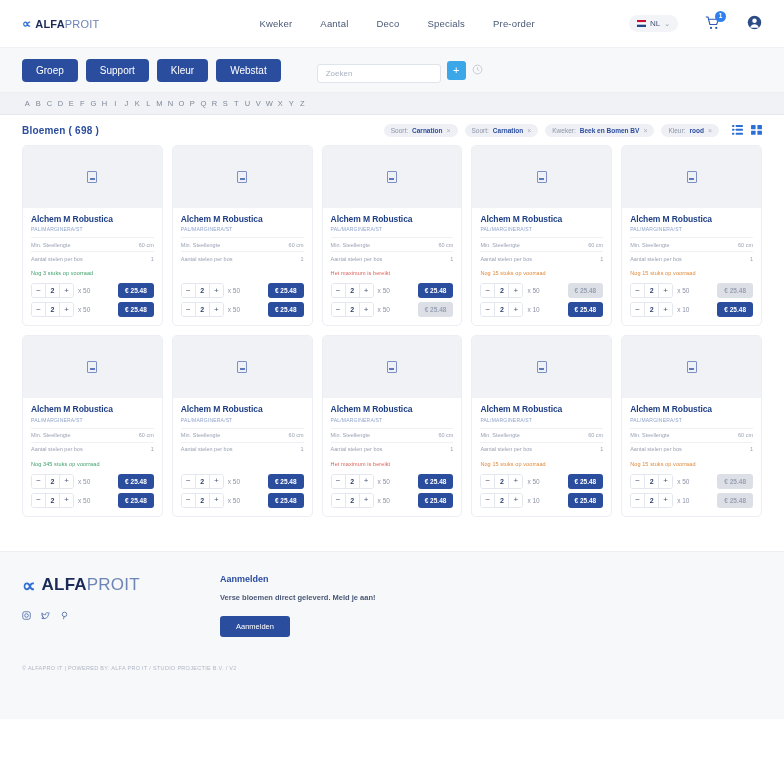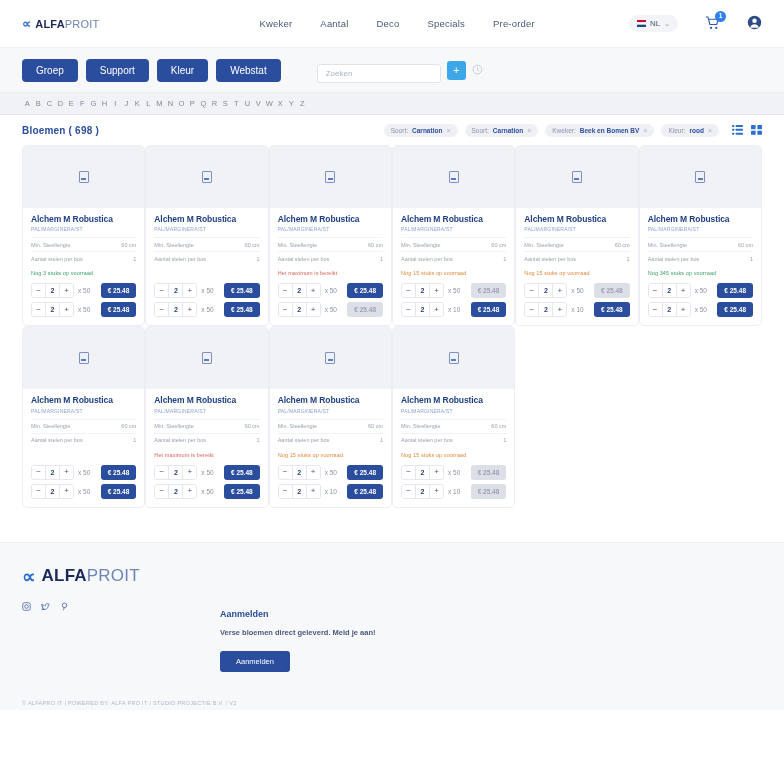--- a/index.html
+++ b/index.html
@@ -94,21 +94,22 @@
     white-space: nowrap; cursor: pointer;
   }
   .chip b { color: #2b4d9e; font-weight: 700; }
   .chip .x { color: #a7aebe; font-size: 7px; }
   .viewicons { display: flex; gap: 8px; margin-left: 6px; }
   .vi { color: #2b6fd4; font-size: 11px; line-height: 1; cursor: pointer; }
 
   
   .grid {
     padding: 2px 22px 0 22px;
-    display: grid; grid-template-columns: repeat(6, 1fr);
+    display: grid; grid-template-columns: repeat(5, 1fr);
+    gap: 9px;
   }
   .card {
     background: #fff; border: 1px solid #eceef3; border-radius: 5px;
     overflow: hidden; display: flex; flex-direction: column;
   }
   .thumb {
     height: 62px; background: #f1f2f6;
     display: flex; align-items: center; justify-content: center;
   }
   .thumb-ico {
@@ -161,21 +162,21 @@
   }
   .price.disabled { background: #dcdfe6; color: #9aa2b4; }
 
   
   .footer {
     background: #f7f8fa; margin-top: 34px; padding: 22px 22px 0 22px;
     border-top: 1px solid #eceef2; height: 168px;
   }
   .fcols { display: flex; }
   .fcol-logo { width: 198px; }
-  .fcol { width: 180px; margin-top: 44px; }
+  .fcol { width: 180px; }
   .flogo { display: flex; align-items: center; gap: 7px; margin-bottom: 14px; }
   .flogo .logo-mark { font-size: 19px; }
   .flogo .logo-text { font-size: 17px; }
   .socials { display: flex; gap: 10px; }
   .soc { color: #3b5ba0; font-size: 9px; line-height: 1; cursor: pointer; }
   .fhead { font-size: 9px; font-weight: 700; color: #2b4d9e; margin-bottom: 8px; }
   .ftext { font-size: 7.5px; color: #4a5876; line-height: 1.5; font-weight: bold; }
   .ftext b { color: #2b3f6b; }
   .fline { margin-top: 6px; }
   .fbtn-sign {

